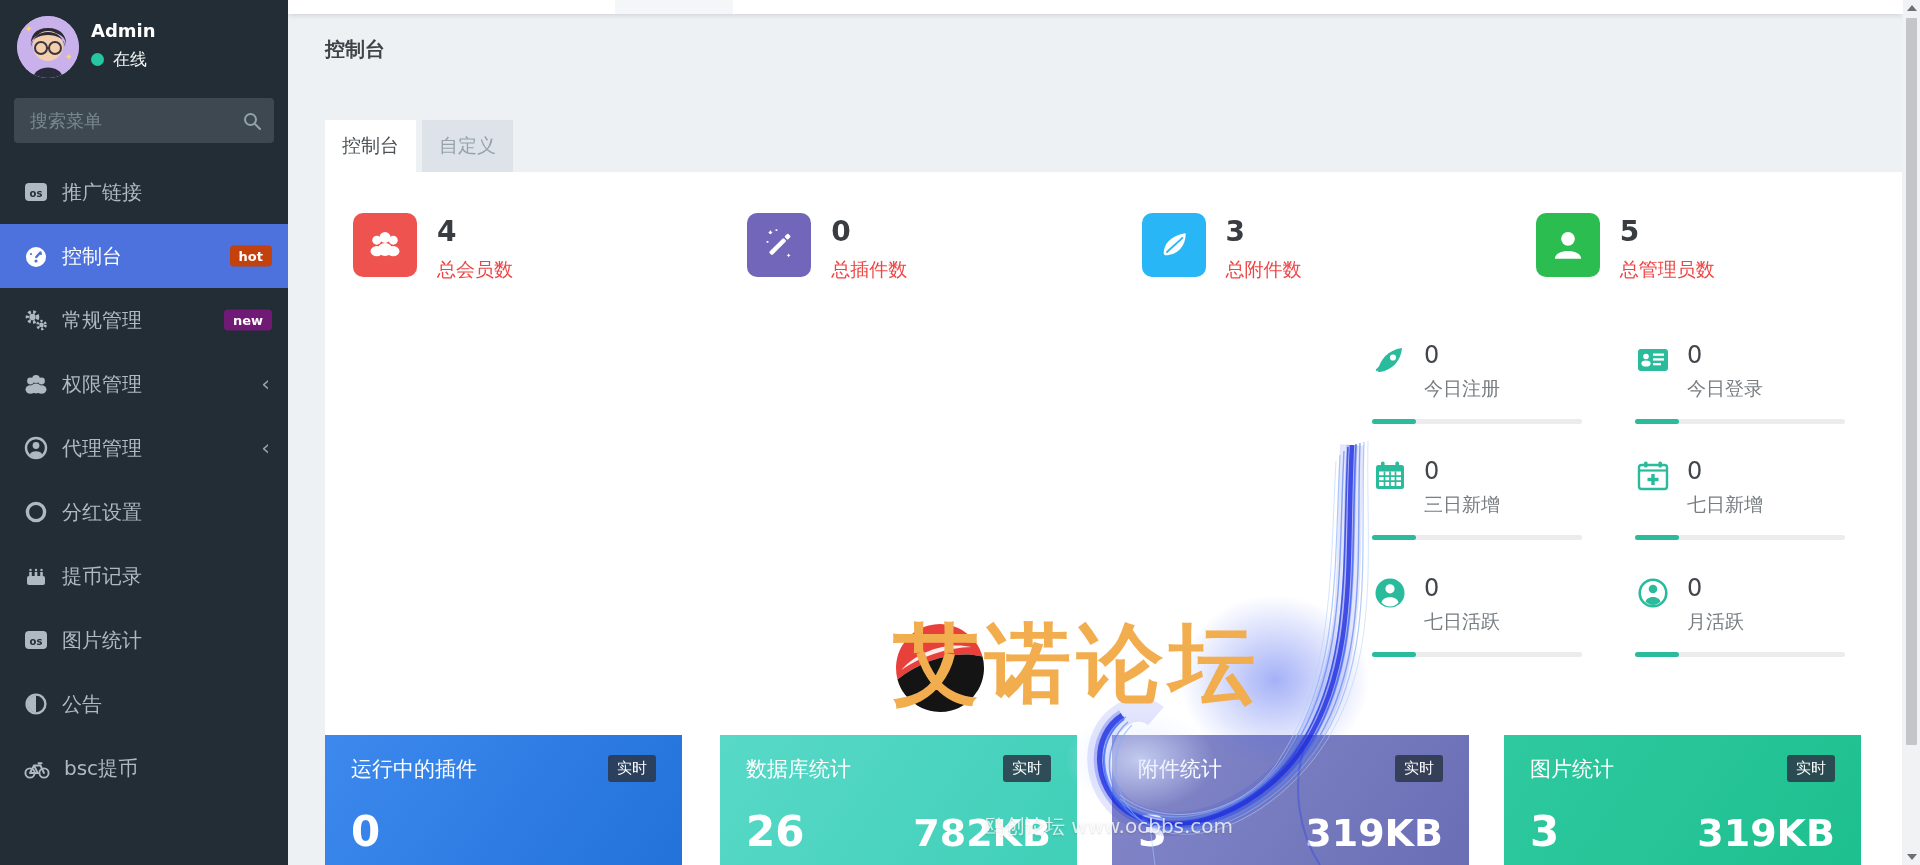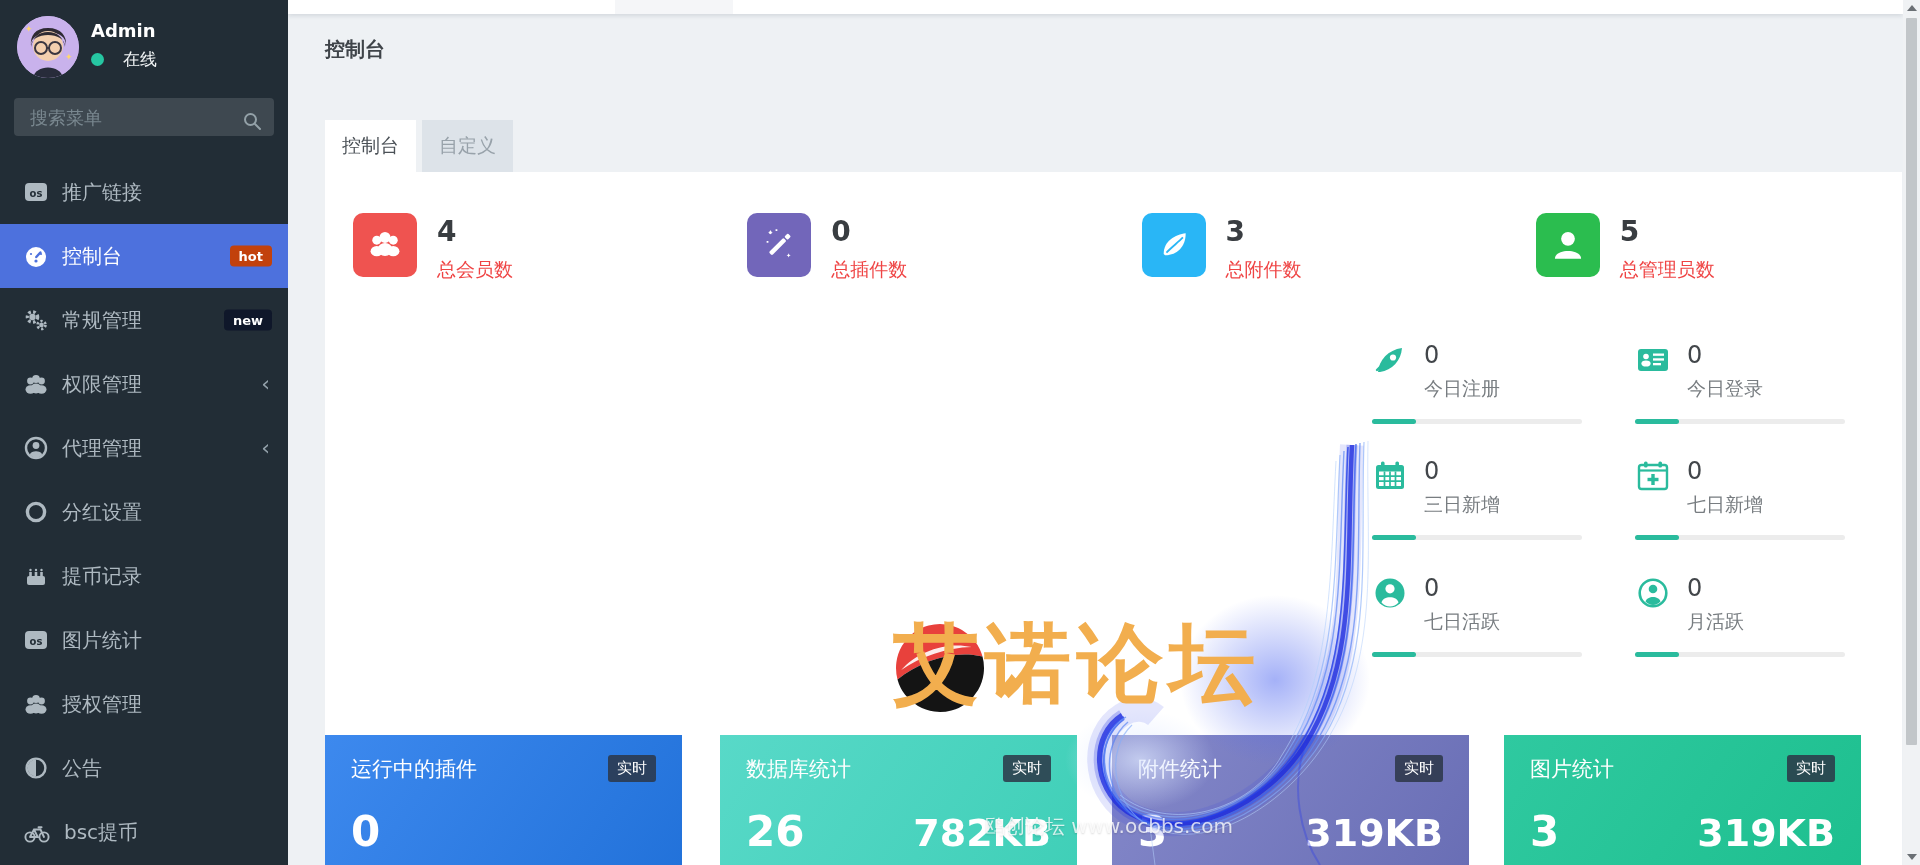--- a/index.html
+++ b/index.html
@@ -6,38 +6,38 @@
   body { background:#000; }
   .root { position:relative; width:1920px; height:865px; overflow:hidden;
           background:#eef1f4; font-family:"DejaVu Sans","Liberation Sans",sans-serif; }
 
   
   .sidebar { position:absolute; left:0; top:0; width:288px; height:865px; background:#222d36; z-index:5; }
   .userpane { position:relative; height:90px; }
   .avatar { position:absolute; left:17px; top:16px; width:62px; height:62px; border-radius:50%;
             background:#c9b2ec; overflow:hidden; }
   .uname { position:absolute; left:91px; top:20px; color:#fff; font-size:18px; font-weight:bold; }
-  .ustatus { position:absolute; left:91px; top:48px; color:#f2f5f6; font-size:17px; display:flex; align-items:center; gap:19px;}
+  .ustatus { position:absolute; left:91px; top:48px; color:#f2f5f6; font-size:17px; display:flex; align-items:center; gap:9px;}
   .dot { width:13px; height:13px; border-radius:50%; background:#26c6a2; display:inline-block; }
-  .search { position:absolute; left:14px; top:98px; width:260px; height:38px;
+  .search { position:absolute; left:14px; top:98px; width:260px; height:45px;
             background:rgba(255,255,255,.13); border-radius:4px; }
   .search input { width:100%; height:100%; background:transparent; border:none; outline:none;
             color:#cfd8dc; font-size:18px; padding:0 44px 0 16px; font-family:inherit; }
   .search input::placeholder { color:#79878f; }
   .search .mag { position:absolute; right:12px; top:13px; }
   .menu { position:absolute; left:0; top:160px; width:288px; }
   .mi { position:relative; height:64px; display:flex; align-items:center; padding-left:23px;
         color:#aeb9c1; font-size:20px; gap:13px; cursor:pointer; }
   .mi svg { color:#aeb9c1; flex:0 0 auto; }
   .mi.active { background:#4d71dd; color:#fff; }
   .mi.active svg { color:#fff; }
   .badge { position:absolute; right:16px; top:50%; transform:translateY(-50%);
            color:#fff; font-size:13px; font-weight:bold; padding:3px 9px; border-radius:4px; }
   .badge.hot { background:#c2410c; }
-  .badge.new { background:#0f172a; }
+  .badge.new { background:#701a75; }
   .chev { position:absolute; right:18px; top:50%; transform:translateY(-50%);
           color:#93a1aa; font-size:22px; line-height:1; }
   .cut { fill:#222d36; }
   .mi.active .cut { fill:#4d71dd; }
 
   
   .main { position:absolute; left:288px; top:0; width:1615px; height:865px; }
   .topbar { position:absolute; left:0; top:0; width:100%; height:14px; background:#fff;
             box-shadow:0 2px 4px rgba(60,70,90,.14); z-index:2; }
   .toptab { position:absolute; left:327px; top:0; width:118px; height:14px; background:#f5f6f8; }
@@ -205,31 +205,20 @@
       </div>
 
       <div class="mi">
         <svg width="26" height="26" viewBox="0 0 26 26">
           <rect x="2" y="4" width="22" height="18" rx="4" fill="currentColor"></rect>
           <text x="13" y="17.5" font-size="10" font-weight="bold" text-anchor="middle" class="cut">os</text>
         </svg>
         <span>图片统计</span>
       </div>
 
-      <div class="mi">
-        <svg width="26" height="26" viewBox="0 0 26 26">
-          <circle cx="7.5" cy="10" r="3.4" fill="currentColor"></circle>
-            <circle cx="18.5" cy="10" r="3.4" fill="currentColor"></circle>
-          <circle cx="13" cy="8" r="3.9" fill="currentColor"></circle>
-          <ellipse cx="7.5" cy="18.5" rx="5" ry="4.2" fill="currentColor"></ellipse>
-          <ellipse cx="18.5" cy="18.5" rx="5" ry="4.2" fill="currentColor"></ellipse>
-          <ellipse cx="13" cy="17.5" rx="5.6" ry="5" fill="currentColor"></ellipse>
-        </svg>
-        <span>授权管理</span>
-      </div>
 
       <div class="mi">
         <svg width="26" height="26" viewBox="0 0 26 26">
           <circle cx="13" cy="13" r="9.4" fill="none" stroke="currentColor" stroke-width="2.4"></circle>
           <path d="M13,4.6 A8.4,8.4 0 0 1 13,21.4 Z" fill="currentColor" transform="rotate(180 13 13)"></path>
         </svg>
         <span>公告</span>
       </div>
 
       <div class="mi">

